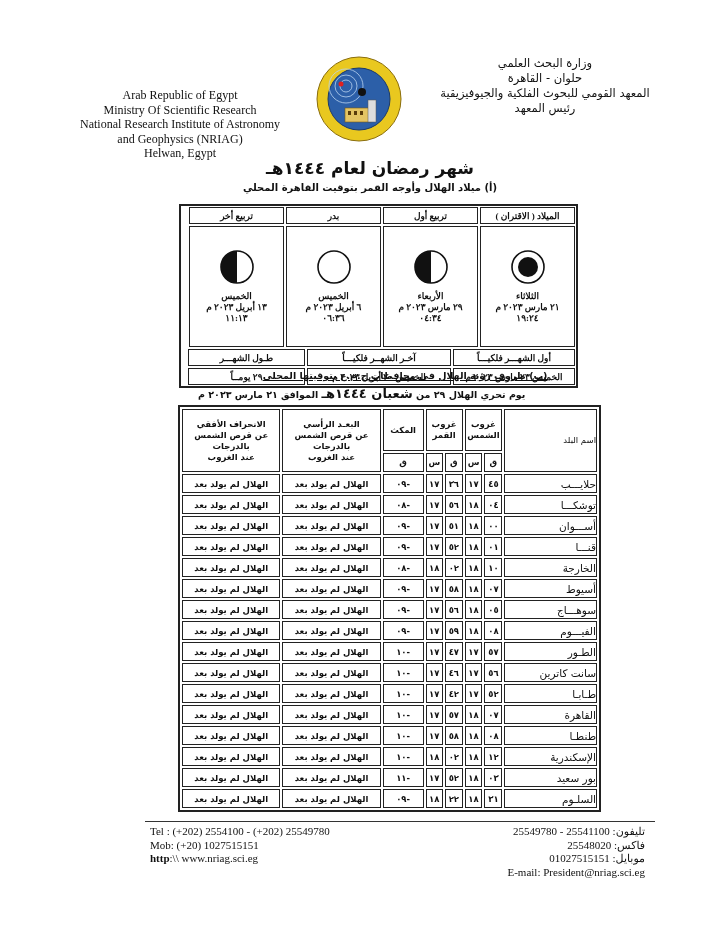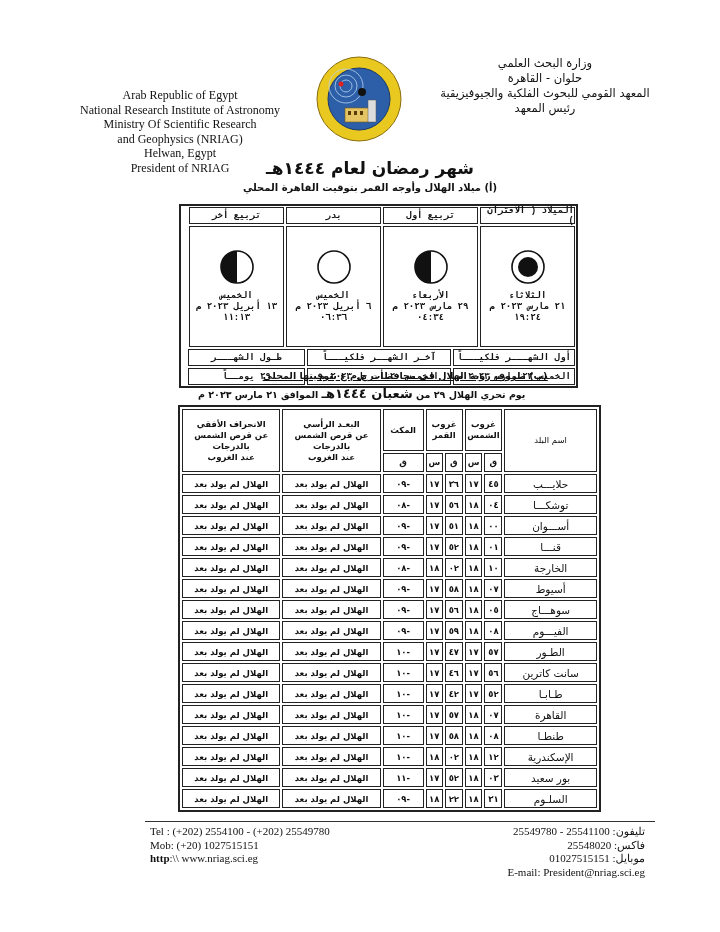--- a/index.html
+++ b/index.html
@@ -14,63 +14,62 @@
 
   
   .title { position: absolute; left: 170px; top: 158px; width: 400px; text-align: center; direction: rtl;
            font-family: "DejaVu Sans", sans-serif; font-size: 17px; font-weight: bold; }
   .subtitle-a { position: absolute; left: 170px; top: 182px; width: 400px; text-align: center; direction: rtl;
            font-family: "DejaVu Sans", sans-serif; font-size: 10px; font-weight: bold; }
 
   
   .tbl-a { position: absolute; left: 179px; top: 204px; width: 399px; border: 2px solid #222; box-sizing: border-box; direction: rtl; }
   .tbl-a .row { display: flex; }
-  .tbl-a .cell { border: 1px solid #222; margin: 1px; box-sizing: border-box; text-align: right;
-                 font-family: Liberation Mono, monospace; font-size: 9px; font-weight: bold; display: flex; align-items: center; justify-content: center; }
+  .tbl-a .cell { border: 1px solid #222; margin: 1px; box-sizing: border-box; text-align: left;
+                 font-family: Liberation Serif, serif; font-size: 9px; font-weight: bold; display: flex; align-items: center; justify-content: center; }
   .phase-head { height: 17px; width: 95px; }
   .phase-body { height: 121px; width: 95px; flex-direction: column !important; }
   .phase-body svg { margin-bottom: 6px; }
   .phase-body .t { line-height: 11px; }
   .info-head { height: 17px; }
   .info-body { height: 17px; }
 
   
   .subtitle-b { position: absolute; left: 240px; top: 370px; width: 330px; text-align: center; direction: rtl;
            font-family: "DejaVu Sans", sans-serif; font-size: 9.5px; font-weight: bold; text-decoration: underline; }
   .obs-line { position: absolute; left: 198px; top: 386px; width: 385px; text-align: left; direction: rtl;
            font-family: "DejaVu Sans", sans-serif; font-size: 9.5px; font-weight: bold; }
   .obs-line .big { font-size: 13px; }
 
   .tbl-b { position: absolute; left: 178px; top: 405px; width: 423px; border: 2px solid #222; box-sizing: border-box; direction: rtl; }
   .tbl-b table { border-collapse: separate; border-spacing: 2px; width: 100%; }
   .tbl-b td { border: 1px solid #222; text-align: center; font-family: "DejaVu Sans", sans-serif; font-size: 9px; font-weight: bold; padding: 0; height: 17px; }
-  .tbl-b td.city { font-weight: normal; font-size: 10.5px; width: 95px; }
+  .tbl-b td.city { font-weight: normal; font-size: 10.5px; width: 95px; text-align: right; }
   .tbl-b td.num { width: 16px; font-size: 8.5px; }
   .tbl-b td.lag { width: 40px; font-size: 8.5px; }
   .tbl-b td.stat { width: 102px; font-size: 8.5px; margin-top: 29px; }
   .tbl-b .hdr td { font-size: 8.5px; line-height: 11px; }
 
   .dots { position: absolute; left: 355px; top: 797px; font-size: 8px; color: #777; font-family: "DejaVu Sans", sans-serif; }
 
   
   .footer-rule { position: absolute; left: 145px; top: 821px; width: 510px; height: 1px; background: #333; }
   .foot-en { position: absolute; left: 150px; top: 825px; width: 240px; font-family: "Liberation Serif", serif; font-size: 11px; line-height: 13.5px; }
   .foot-ar { position: absolute; left: 440px; top: 825px; width: 205px; text-align: right; direction: rtl; font-family: "Liberation Serif", serif; font-size: 11px; line-height: 13.5px; }
   .foot-en .bold { font-weight: bold; }
 </style>
 </head>
 <body>
 
 <div class="head-en">
   <div>Arab Republic of Egypt</div>
+  <div>Ministry Of Scientific Research</div>
   <div>National Research Institute of Astronomy</div>
-  <div>Ministry Of Scientific Research</div>
   <div>and Geophysics (NRIAG)</div>
   <div>Helwan, Egypt</div>
-  <div>President of NRIAG</div>
 </div>
 
 <div class="logo">
   <svg width="86" height="86" viewBox="0 0 86 86">
     <circle cx="43" cy="43" r="42" fill="#e9c81f" stroke="#8a6d0a" stroke-width="1"></circle>
     <circle cx="43" cy="43" r="31" fill="#2c5fa8" stroke="#1b3a6b" stroke-width="1"></circle>
     <circle cx="30" cy="30" r="6" fill="none" stroke="#b9d3f0" stroke-width="0.8"></circle>
     <circle cx="30" cy="30" r="11" fill="none" stroke="#b9d3f0" stroke-width="0.8"></circle>
     <circle cx="30" cy="30" r="17" fill="none" stroke="#b9d3f0" stroke-width="0.8"></circle>
     <circle cx="25" cy="28" r="2.5" fill="#e02020"></circle>

